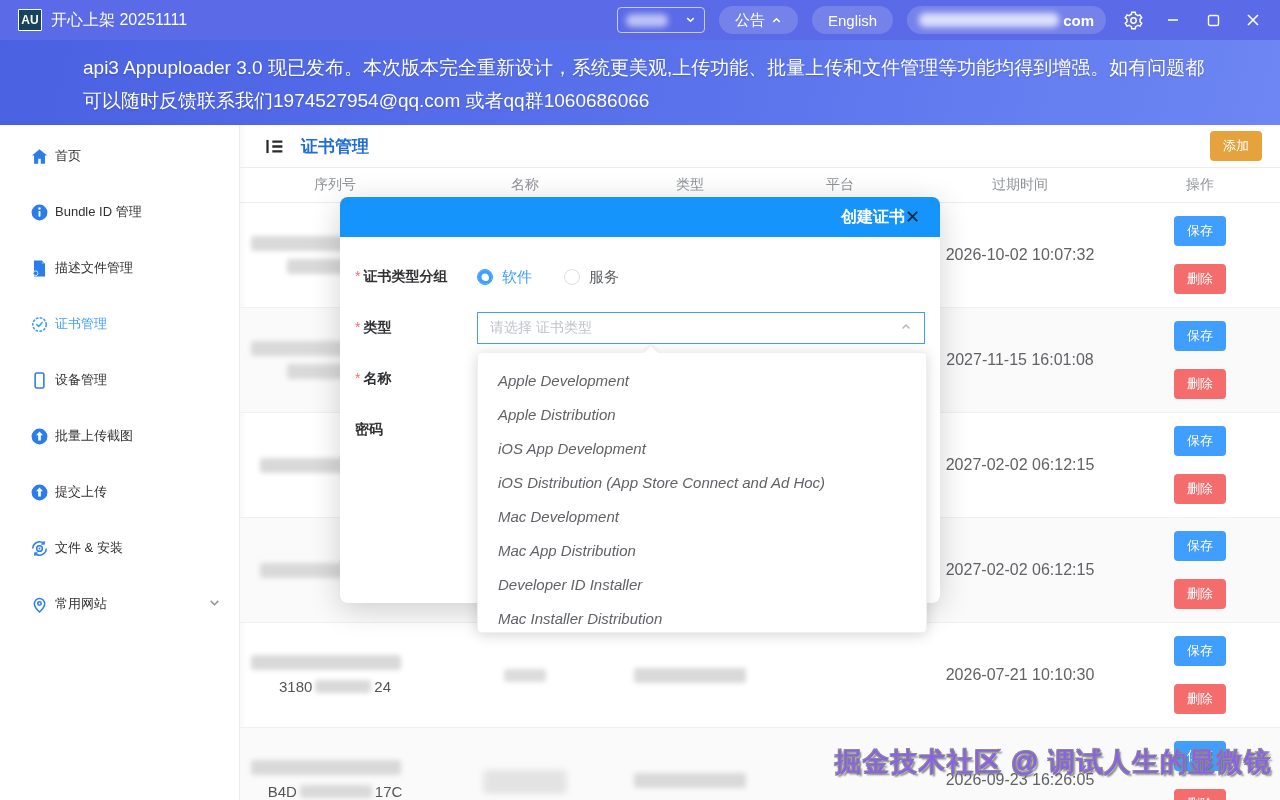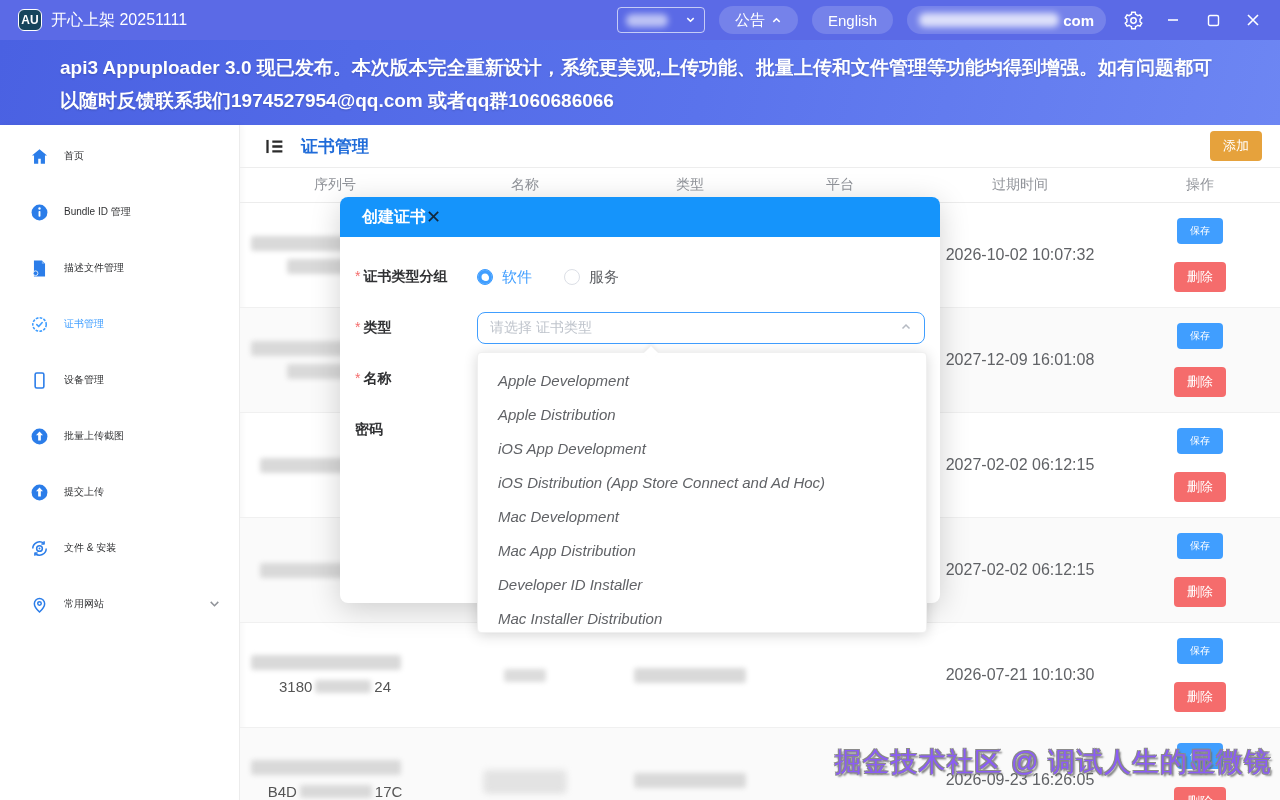--- a/index.html
+++ b/index.html
@@ -3,41 +3,41 @@
 <meta charset="utf-8">
 <style>
   * { margin:0; padding:0; box-sizing:border-box; }
   html,body { width:1280px; height:800px; overflow:hidden; }
   body { font-family:"Liberation Sans","DejaVu Sans",sans-serif; }
   .window { position:relative; width:1280px; height:800px; background:#fff; overflow:hidden; }
 
   
   .titlebar { height:40px; background:#5b6ae6; display:flex; align-items:center; justify-content:space-between; padding:0 14px 0 18px; }
   .tb-left { display:flex; align-items:center; gap:9px; }
-  .logo-box { width:24px; height:22px; border:1.5px solid #fff; border-radius:6px; background:#17445c; color:#fff; font-size:12px; font-weight:700; display:flex; align-items:center; justify-content:center; }
+  .logo-box { width:24px; height:22px; border:1.5px solid #fff; border-radius:1px; background:#17445c; color:#fff; font-size:12px; font-weight:700; display:flex; align-items:center; justify-content:center; }
   .app-title { color:#fff; font-size:16px; }
   .tb-right { display:flex; align-items:center; gap:14px; }
   .tb-select { width:88px; height:26px; border:1px solid rgba(255,255,255,.65); border-radius:4px; display:flex; align-items:center; justify-content:space-between; padding:0 8px; }
   .tb-pill { height:28px; background:rgba(255,255,255,.16); border-radius:14px; display:flex; align-items:center; justify-content:center; gap:6px; color:#fff; font-size:15px; padding:0 16px; }
   .tb-email { border-radius:14px; gap:4px; padding:0 12px; }
   .wm-blob { display:inline-block; background:rgba(255,255,255,.6); border-radius:6px; filter:blur(3px); }
   .tb-select .wm-blob { width:42px; height:13px; }
   .tb-email .wm-blob { width:140px; height:14px; background:rgba(255,255,255,.75); }
   .tb-email span.suffix { color:#fff; font-size:15px; font-weight:600; }
   .winbtn { color:#fff; display:flex; align-items:center; justify-content:center; width:26px; height:26px; }
   .chev { display:inline-block; }
 
   
   .banner { height:85px; background:linear-gradient(105deg,#4a61e2 0%,#5a73ec 55%,#6d86f3 100%); color:#fff; padding:11px 60px 0 60px; }
-  .banner p { font-size:19px; font-weight:700; line-height:33px; text-shadow:0 1px 2px rgba(0,0,0,.18); }
+  .banner p { font-size:19px; font-weight:400; line-height:33px; text-shadow:0 1px 2px rgba(0,0,0,.18);margin-left:23px; }
 
   
   .layout { display:flex; height:675px; }
   .sidebar { width:240px; background:#fff; border-right:1px solid #ececec; box-shadow:2px 0 6px rgba(0,0,0,.04); padding-top:3px; flex:none; }
-  .nav-item { height:56px; display:flex; align-items:center; gap:15px; padding:0 18px 0 30px; font-size:10px; color:#303133; cursor:pointer; }
+  .nav-item { height:56px; display:flex; align-items:center; gap:6px; padding:0 18px 0 30px; font-size:13px; color:#303133; cursor:pointer; }
   .nav-item .lbl { flex:1; }
   .nav-item.active { color:#409eff; }
   .nav-icon { width:19px; height:19px; flex:none; display:flex; }
   .nav-icon svg { width:100%; height:100%; }
 
   .main { position:relative; width:1040px; flex:none; }
   .main-header { height:43px; display:flex; align-items:center; padding:0 18px 0 24px; border-bottom:1px solid #ededed; }
   .collapse-ic { width:21px; height:21px; margin-right:16px; display:flex; }
   .page-title { color:#1f6bd9; font-size:17px; font-weight:700; flex:1; }
   .btn-add { background:#e6a23c; color:#fff; border:none; border-radius:4px; font-size:13px; padding:6px 13px; cursor:pointer; font-family:inherit; }
@@ -51,39 +51,39 @@
   .expire { color:#606266; font-size:16px; }
   .blob { display:inline-block; background:#d9d9d9; border-radius:3px; filter:blur(2.5px); }
   .b-serial1 { width:150px; height:15px; align-self:center; margin-left:-18px; }
   .b-serial2 { width:110px; height:15px; margin-left:14px; }
   .serial-line2 { display:flex; align-items:center; gap:3px; color:#555; font-size:15px; }
   .serial-line2 .blob { width:56px; height:13px; }
   .b-name-sm { width:42px; height:13px; background:#dcdcdc; }
   .b-name-lg { width:82px; height:20px; background:#e3e3e3; filter:blur(3px); box-shadow:0 3px 3px rgba(0,0,0,.12); }
   .b-type { width:112px; height:15px; }
   .ops { gap:18px; }
-  .btn-save { background:#409eff; color:#fff; border:none; border-radius:4px; font-size:10px; padding:6px 13px; cursor:pointer; font-family:inherit; }
+  .btn-save { background:#409eff; color:#fff; border:none; border-radius:4px; font-size:13px; padding:6px 13px; cursor:pointer; font-family:inherit; }
   .btn-del { background:#f56c6c; color:#fff; border:none; border-radius:4px; font-size:13px; padding:6px 13px; cursor:pointer; font-family:inherit; }
 
   
   .modal { position:absolute; left:340px; top:197px; width:600px; height:406px; background:#fff; border-radius:8px; box-shadow:0 6px 30px rgba(0,0,0,.18); z-index:10; }
-  .modal-header { height:40px; background:#1594fb; border-radius:8px 8px 0 0; display:flex; align-items:center; justify-content:flex-start; padding:0 20px 0 22px; }
+  .modal-header { height:40px; background:#1594fb; border-radius:8px 8px 0 0; display:flex; align-items:center; justify-content:flex-end; padding:0 20px 0 22px; }
   .modal-title { color:#fff; font-size:16px; font-weight:700; }
   .modal-close { color:#13293d; font-size:18px; cursor:pointer; line-height:1; }
   .modal-body { padding:24px 15px 0 15px; }
   .form-row { display:flex; align-items:center; margin-bottom:19px; min-height:32px; }
   .form-label { width:122px; font-size:14px; font-weight:700; color:#303133; flex:none; }
   .req { color:#f56c6c; margin-right:3px; font-weight:400; }
   .radio-group { display:flex; align-items:center; gap:32px; }
   .radio { display:flex; align-items:center; gap:9px; font-size:15px; color:#606266; cursor:pointer; }
   .radio.checked { color:#409eff; }
   .rdot { width:16px; height:16px; border-radius:50%; border:1px solid #dcdfe6; background:#fff; }
   .radio.checked .rdot { background:#409eff; border-color:#409eff; box-shadow:inset 0 0 0 3.5px #409eff, inset 0 0 0 8px #fff; position:relative; }
   .radio.checked .rdot::after { content:""; position:absolute; left:5px; top:5px; width:6px; height:6px; border-radius:50%; background:#fff; }
-  .select-box { width:448px; height:32px; border:1px solid #409eff; border-radius:8px; display:flex; align-items:center; justify-content:space-between; padding:0 12px; cursor:pointer; }
+  .select-box { width:448px; height:32px; border:1px solid #409eff; border-radius:0; display:flex; align-items:center; justify-content:space-between; padding:0 12px; cursor:pointer; }
   .placeholder { color:#bfc4cc; font-size:14px; }
 
   
   .dropdown { position:absolute; left:477px; top:352px; width:450px; height:281px; background:#fff; border-radius:4px; box-shadow:0 2px 14px rgba(0,0,0,.16); border:1px solid #f0f0f0; z-index:20; padding-top:11px; }
   .dropdown::before { content:""; position:absolute; top:-5px; left:168px; width:10px; height:10px; background:#fff; transform:rotate(45deg); box-shadow:-2px -2px 4px rgba(0,0,0,.05); }
   .dd-item { height:34px; line-height:34px; padding-left:20px; font-size:15px; color:#606266; cursor:pointer; white-space:nowrap;font-style:italic; }
 
   
   .watermark { position:absolute; right:8px; top:744px; z-index:30; font-size:27px; font-weight:400; color:#8b5cf6; letter-spacing:1px;
     text-shadow:-1px -1px 0 #8a8a8a, 1px -1px 0 #8a8a8a, -1px 1px 0 #8a8a8a, 2px 2px 2px #6e6e6e; }
@@ -281,21 +281,21 @@
       </div>
 
       <div class="trow alt">
         <div class="cell">
           <span class="blob b-serial1"></span>
           <span class="blob b-serial2"></span>
         </div>
         <div class="cell"></div>
           <div class="cell"></div>
           <div class="cell"></div>
-        <div class="cell expire">2027-12-09 16:01:08</div>
+        <div class="cell expire">2027-11-15 16:01:08</div>
         <div class="cell ops">
           <button class="btn-save">保存</button>
           <button class="btn-del">删除</button>
         </div>
       </div>
 
       <div class="trow">
         <div class="cell">
           <span class="blob b-serial1" style="margin-left:0;"></span>
         </div>

